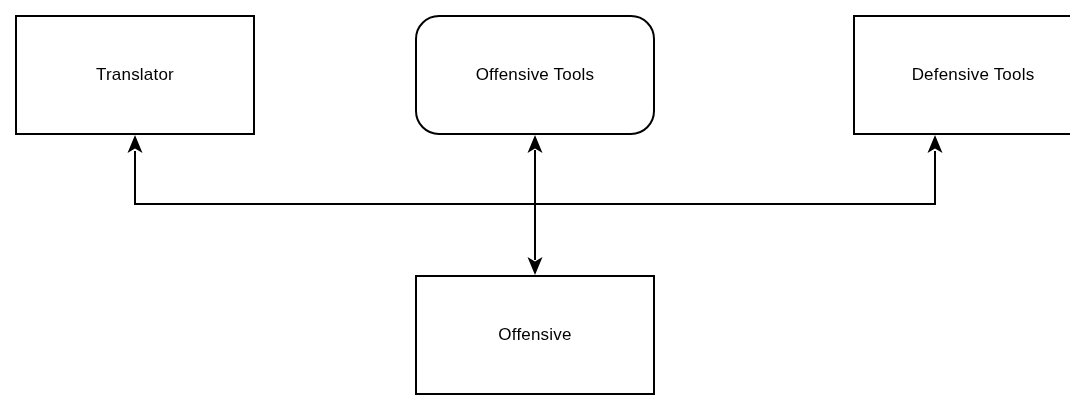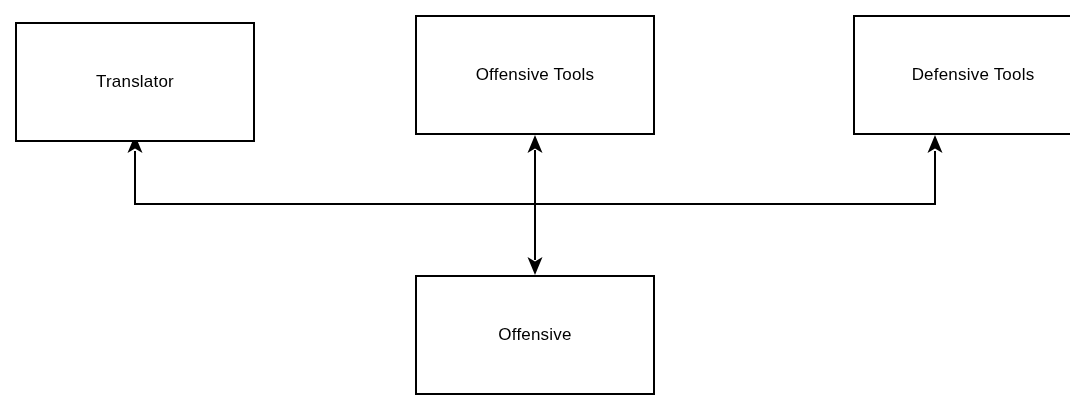--- a/index.html
+++ b/index.html
@@ -32,22 +32,22 @@
     display: flex;
     align-items: center;
     justify-content: center;
   }
   .node-label {
     font-size: 17px;
     color: #000000;
     white-space: nowrap;
     letter-spacing: 0.2px;
   }
-  #node-translator { left: 15px;  top: 22px; }
-  #node-offensive  { left: 415px; top: 15px; }
+  #node-translator { left: 15px;  top: 15px; }
+  #node-offensive  { left: 415px; top: 15px; border-radius: 24px; }
   #node-defensive  { left: 853px; top: 15px; }
   #node-controller { left: 415px; top: 275px; }
 </style>
 </head>
 <body>
 
 <div class="canvas">
 
   <svg class="connectors" width="1070" height="416" viewBox="0 0 1070 416" xmlns="http://www.w3.org/2000/svg" aria-hidden="true">
 

